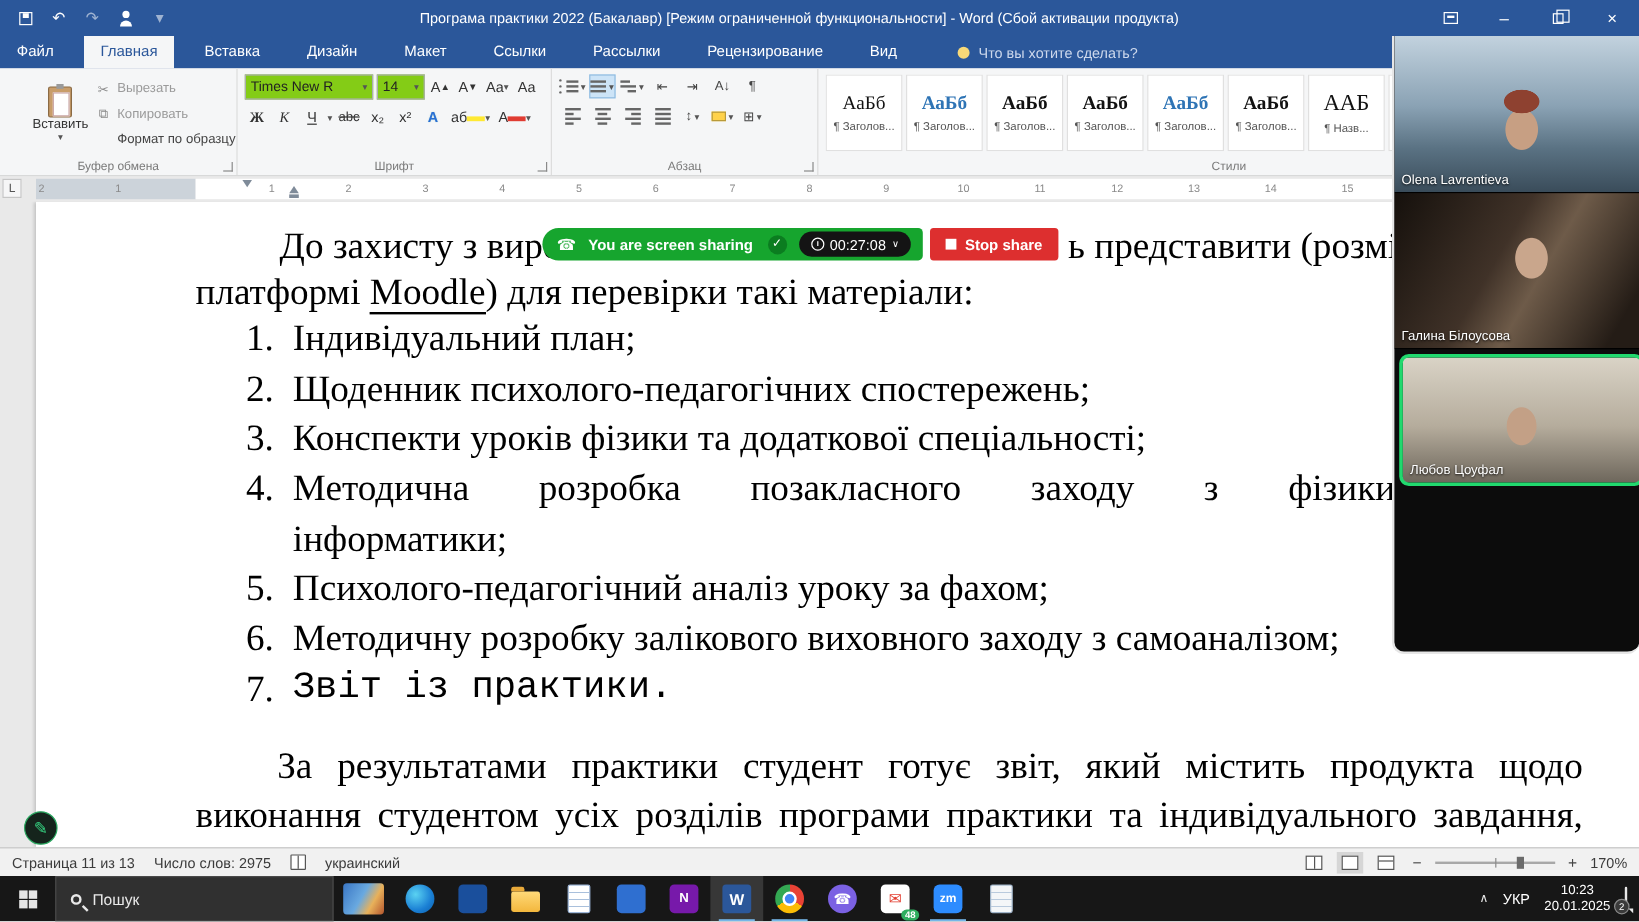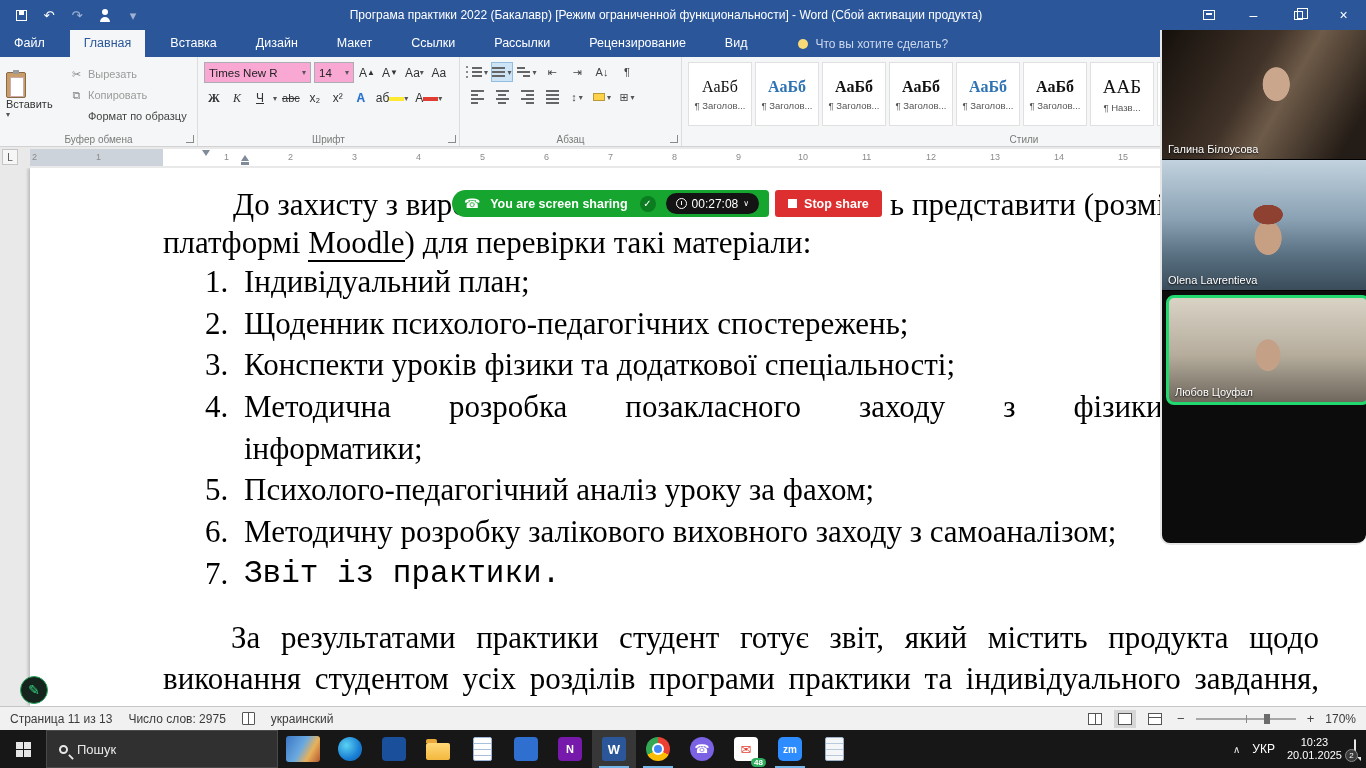--- a/index.html
+++ b/index.html
@@ -30,33 +30,33 @@
   .tab.active { background:#f5f6f7; color:#2b579a; }
   .tellme { display:flex; align-items:center; gap:7px; margin-left:26px; color:#cdd8ec; font-size:12px; }
   .bulb { width:10px; height:10px; border-radius:50%; background:#f8d978; }
 
   
   .ribbon { position:absolute; top:57px; left:0; width:1366px; height:90px; background:#f5f6f7; border-bottom:1px solid #d2d2d2; display:flex; }
   .group { position:relative; border-right:1px solid #ddd; padding:5px 6px 16px; height:100%; }
   .g-label { position:absolute; bottom:1px; left:0; right:0; text-align:center; font-size:10px; color:#7a7a7a; }
   .g-dialog { position:absolute; right:3px; bottom:3px; width:8px; height:8px; border-right:1px solid #8a8a8a; border-bottom:1px solid #8a8a8a; }
   .g-body { display:flex; }
-  .paste-btn { width:58px; height:66px; display:flex; flex-direction:column; justify-content:center; gap:0; font-size:11px; color:#333; }
+  .paste-btn { width:58px; height:66px; display:flex; flex-direction:column; align-items:center; justify-content:center; gap:0; font-size:11px; color:#333;margin-left:21px; }
   .clipb { position:relative; width:20px; height:26px; background:#c89d6a; border:1px solid #8a6a44; border-radius:2px; }
   .clipb::before { content:""; position:absolute; top:-3px; left:6px; width:6px; height:4px; background:#9a9a9a; }
   .clipb::after { content:""; position:absolute; top:4px; left:3px; width:12px; height:18px; background:#fff; border:1px solid #caa; }
   .clip-col { display:flex; flex-direction:column; gap:4px; margin-left:6px; justify-content:center; }
   .small-cmd { display:flex; align-items:center; gap:5px; font-size:11px; color:#444; height:17px; white-space:nowrap; }
   .small-cmd.dim { color:#9b9b9b; }
   .mi { font-size:11px; width:13px; text-align:center; color:#8a8a8a; }
   .brush-ic { width:10px; height:9px; background:#caa26a; clip-path:polygon(0 100%, 35% 0, 100% 20%, 55% 100%); }
   .caret { font-size:8px; color:#555; }
 
   .frow { display:flex; align-items:center; gap:3px; margin-bottom:5px; }
-  .combo { display:flex; align-items:center; justify-content:space-between; border:1px solid #abadb3; background:#f9a8d4; height:21px; font-size:11.5px; padding:0 4px; color:#222; }
+  .combo { display:flex; align-items:center; justify-content:space-between; border:1px solid #abadb3; background:#84cc16; height:21px; font-size:11.5px; padding:0 4px; color:#222; }
   .fbtn { min-width:20px; height:20px; display:flex; align-items:center; justify-content:center; font-size:12px; color:#333; padding:0 2px; }
   .serifb { font-family:"Liberation Serif",serif; font-weight:bold; }
   .serifi { font-family:"Liberation Serif",serif; font-style:italic; }
   .und { text-decoration:underline; }
   .strk { text-decoration:line-through; font-size:11px; }
   .stack { display:flex; flex-direction:row; align-items:center; line-height:11px; }
   .bar { display:block; width:15px; height:4px; margin-top:1px; }
   .bar.yellow { background:#ffe933; } .bar.red { background:#e03c32; }
   .effects { color:#2a6fd4; text-shadow:0 0 1px #9cc; font-weight:bold; }
 
@@ -497,25 +497,25 @@
         <span class="tcaret">∨</span>
       </span>
     </div>
     <div class="stopbtn">
       <span class="stopsq"></span>
       <span>Stop share</span>
     </div>
   </div>
 
   <div class="zoompanel">
+    <div class="tile t2">
+      <span class="pname">Olena Lavrentieva</span>
+    </div>
     <div class="tile t3">
       <span class="pname">Галина Білоусова</span>
-    </div>
-    <div class="tile t2">
-      <span class="pname">Olena Lavrentieva</span>
     </div>
     <div class="tile t4">
       <span class="pname">Любов Цоуфал</span>
     </div>
   </div>
 
   <div class="pencil">✎</div>
 
   <div class="statusbar">
     <span>Страница 11 из 13</span>

